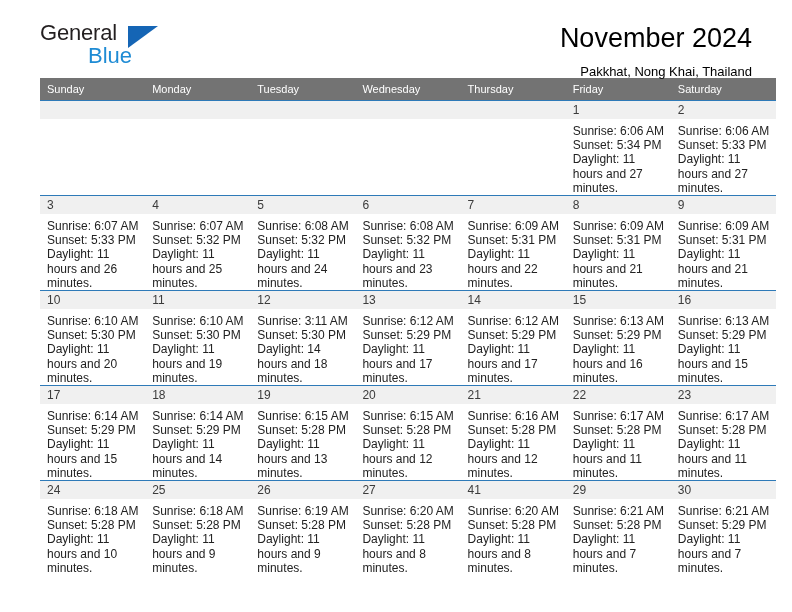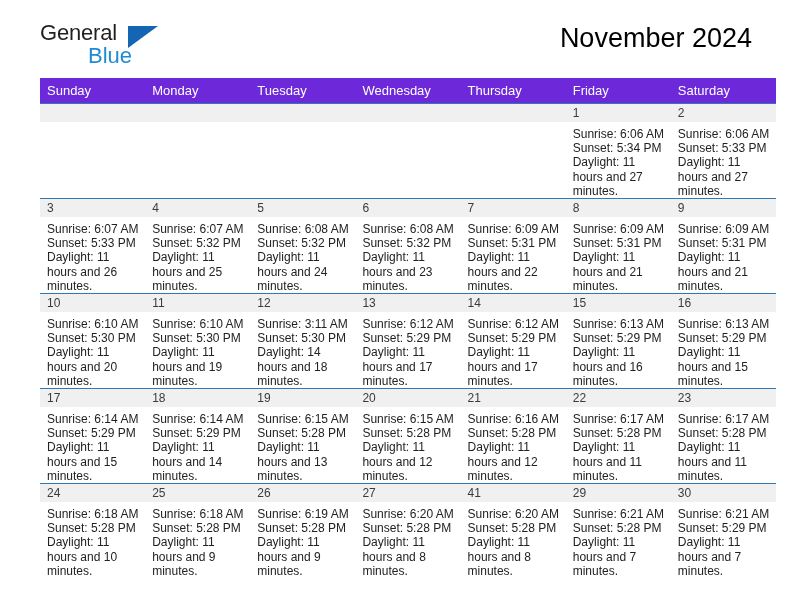--- a/index.html
+++ b/index.html
@@ -78,23 +78,23 @@
     white-space: nowrap;
   }
 
   
   .calendar {
     width: 736px;
     border-collapse: collapse;
     table-layout: fixed;
   }
   .calendar thead th {
-    background: #6d28d9;
+    background: #737373;
     color: #ffffff;
-    font-size: 13px;
+    font-size: 11px;
     font-weight: normal;
     text-align: left;
     padding: 5px 0 5px 7px;
     height: 20px;
     box-sizing: border-box;
   }
   .calendar tbody td {
     vertical-align: top;
     padding: 0;
     border-top: 1px solid #2e7ab8;
@@ -137,20 +137,21 @@
   <div class="header">
 
     <div class="brand">
       <span class="brand-general">General</span>
       <span class="brand-triangle"></span>
       <span class="brand-blue">Blue</span>
     </div>
 
     <div class="title-block">
       <h1 class="month-title">November 2024</h1>
+      <div class="location">Pakkhat, Nong Khai, Thailand</div>
     </div>
 
   </div>
 
   <table class="calendar">
     <thead>
       <tr id="weekday-row">
           <th>Sunday</th>
           <th>Monday</th>
           <th>Tuesday</th>

